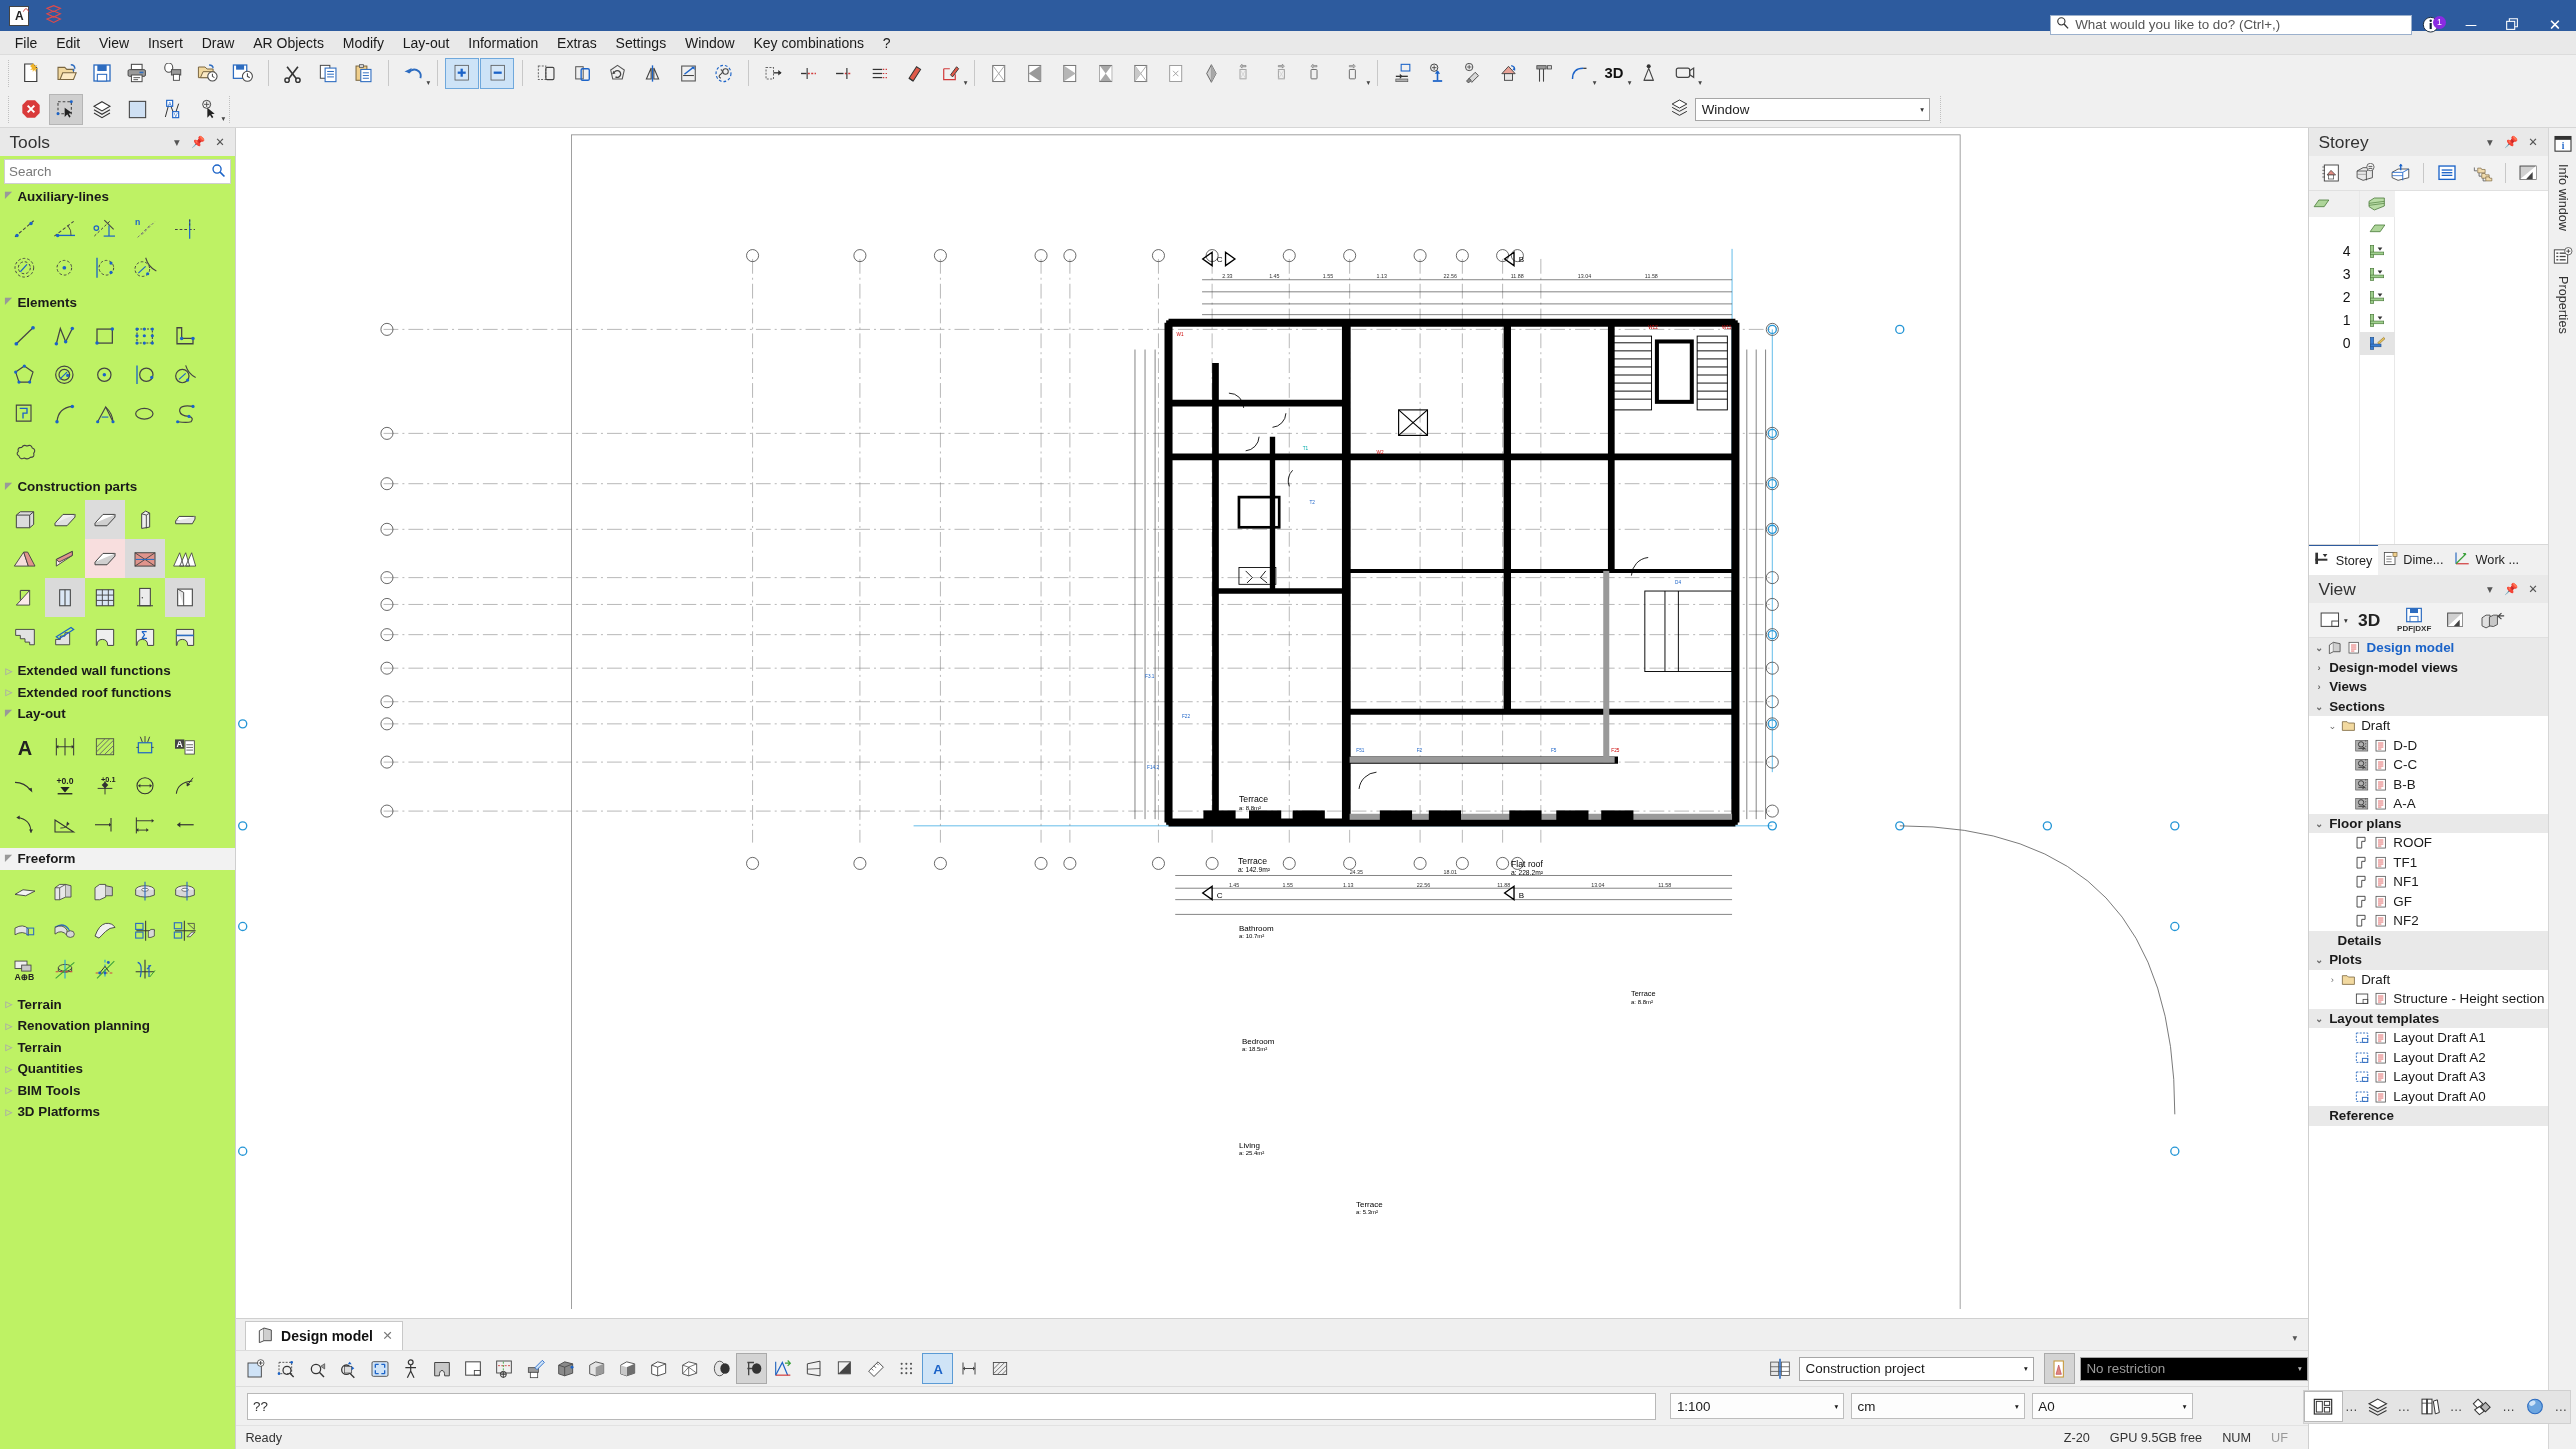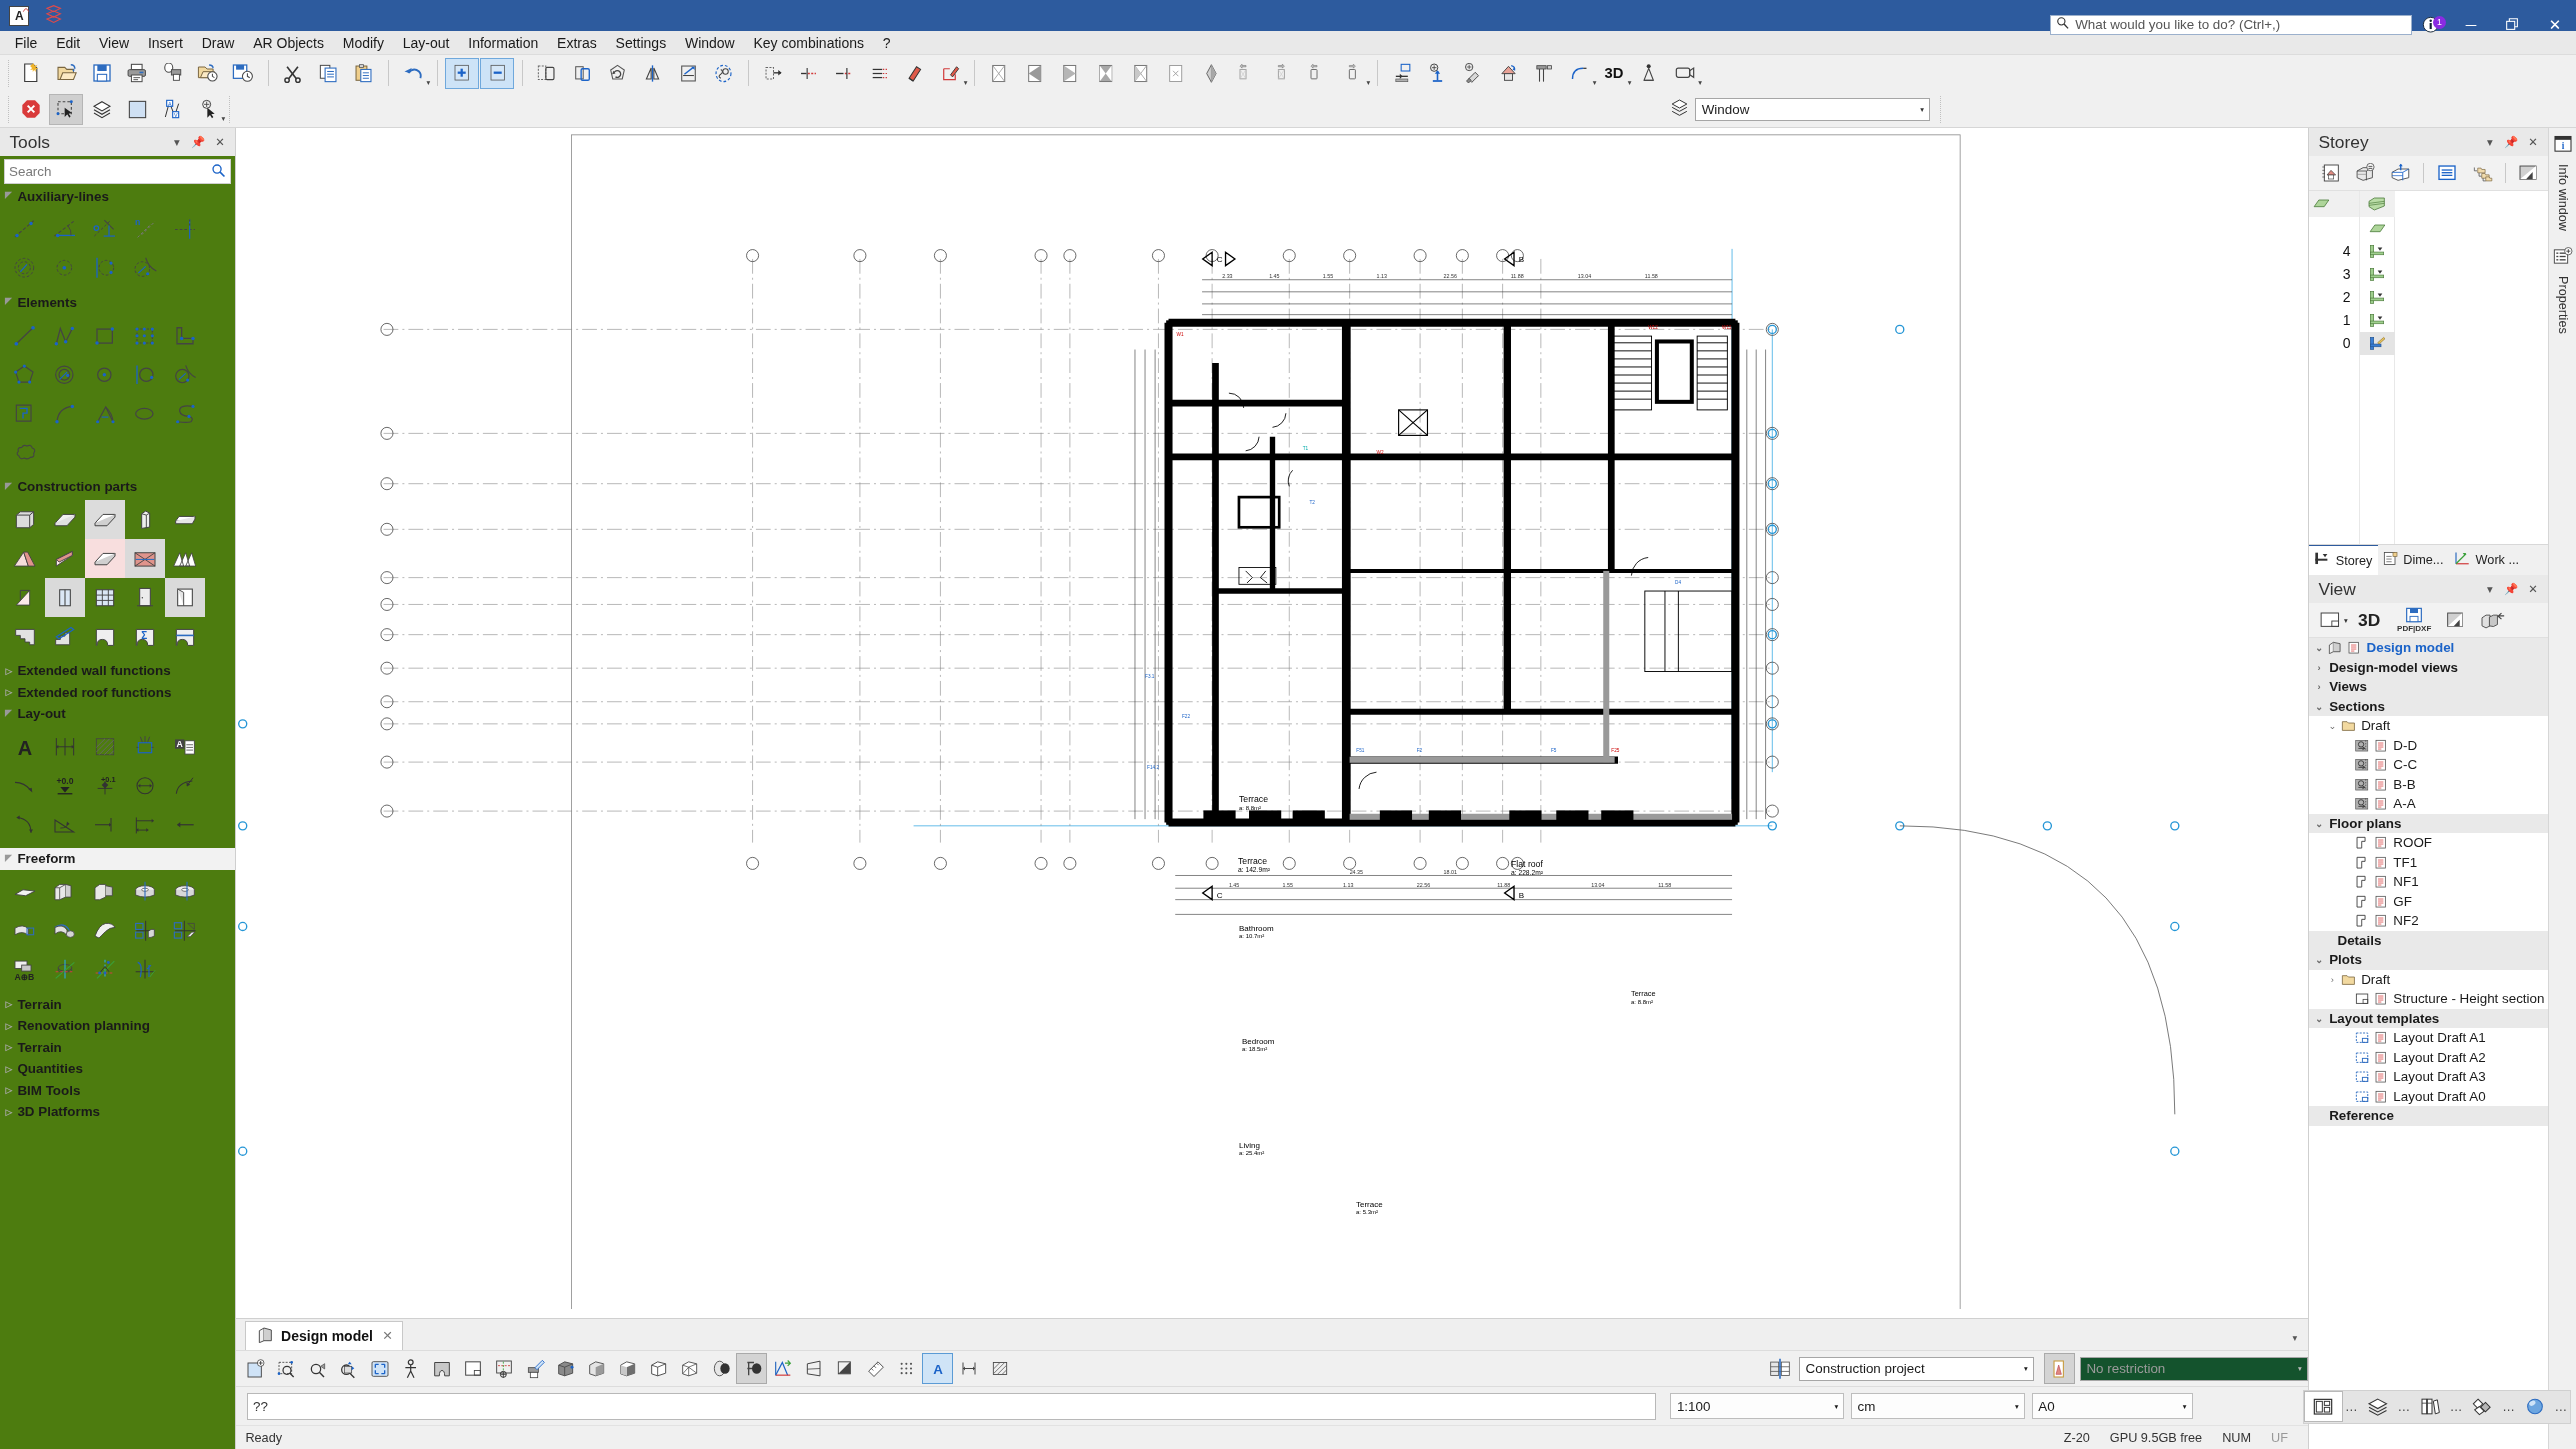--- a/index.html
+++ b/index.html
@@ -67,21 +67,21 @@
     display: flex; align-items: center; padding: 0 5.4px; font-size: 13.4px; color: #222;
     justify-content: space-between;
   }
   .combo-box .cb-arrow { font-size: 7.4px; color: #333; }
 
   
   .body { flex: 1; display: flex; min-height: 0; }
 
   
   .tools {
-    width: 236px; background: #4d7c0f; flex: none; display: flex; flex-direction: column;
+    width: 236px; background: #bef264; flex: none; display: flex; flex-direction: column;
     border-right: 0.7px solid #cfcfcf;
   }
   .panel-head {
     height: 28px; background: #e9e9e9; display: flex; align-items: center;
     padding: 0 5.4px 0 9.4px; flex: none;
   }
   .panel-head .ttl { font-size: 17.4px; color: #333; flex: 1; }
   .panel-head .hbtn { width: 19px; text-align: center; color: #555; font-size: 11.4px; margin-left: 2.7px; }
   .search-row {
     height: 25.5px; margin: 2.7px 4px 0 4px; border: 0.7px solid #cfcfcf; background: #fff;
@@ -133,21 +133,21 @@
     height: 36px; background: #f0f0f0; display: flex; align-items: center; flex: none;
     border-top: 0.7px solid #dcdcdc; padding-left: 4px;
   }
   .bb { width: 31px; height: 31px; display: flex; align-items: center; justify-content: center; }
   .bb.sel { background: #d4d4d4; border: 0.7px solid #aaa; }
   .bb.selblue { background: #cfe4f7; border: 0.7px solid #5b9bd5; }
   .lbl-combo {
     height: 24px; background: #fff; border: 0.7px solid #a6a6a6; display: flex; align-items: center;
     justify-content: space-between; padding: 0 5.4px; font-size: 13.4px; color: #1a1a1a;
   }
-  .lbl-combo.disabled { background: #14532d; color: #9b9b9b; }
+  .lbl-combo.disabled { background: #000000; color: #9b9b9b; }
 
   
   .statusbar {
     height: 39px; background: #f0f0f0; display: flex; align-items: center; flex: none;
     border-top: 0.7px solid #dcdcdc; padding-left: 4px; gap: 0;
   }
   .cmdline {
     flex: 0 0 auto; height: 27px; background: #fff; border: 0.7px solid #b8b8b8;
     display: flex; align-items: center; padding: 0 5.4px; font-size: 13.4px; color: #333;
   }

